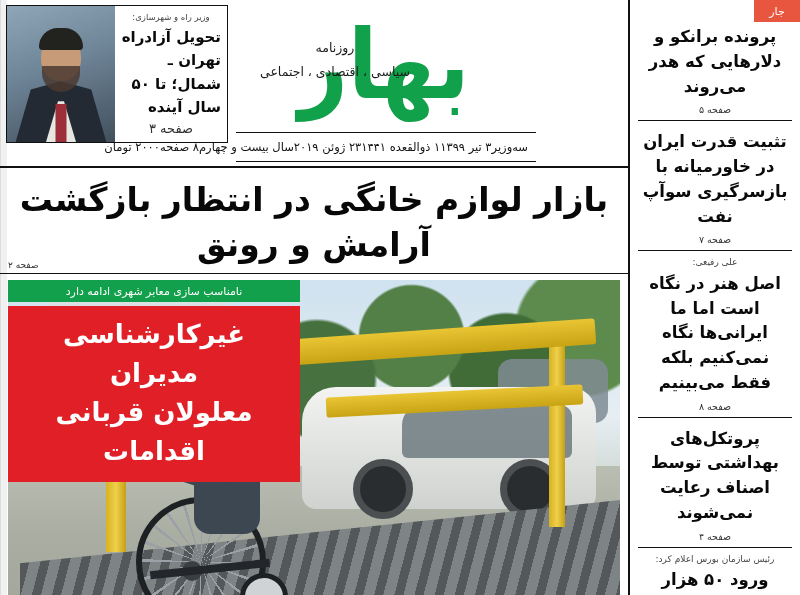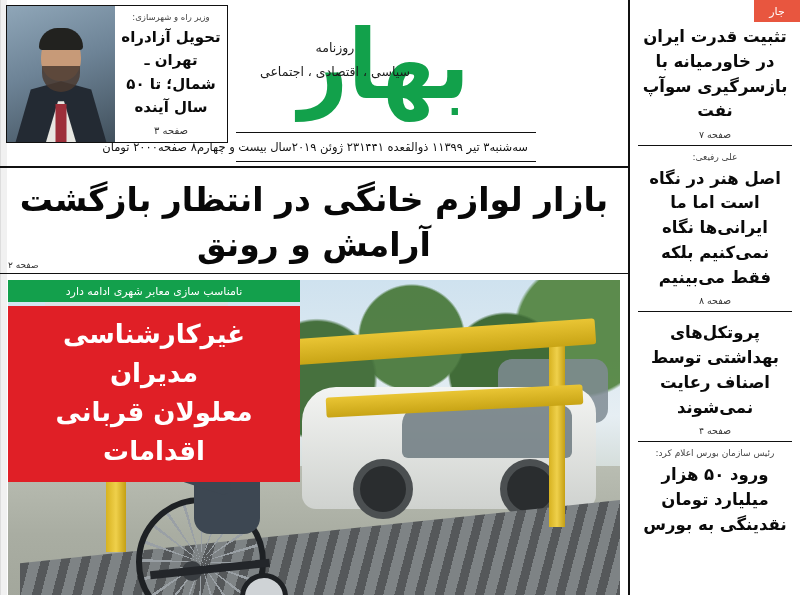--- a/index.html
+++ b/index.html
@@ -106,22 +106,22 @@
     box-sizing:border-box;
     display:flex;flex-direction:row;
     overflow:hidden;
     background:#fff;
   }
   .top-box .tb-text{
     width:112px;padding:6px 6px 4px 6px;box-sizing:border-box;
     display:flex;flex-direction:column;
   }
   .tb-kicker{font-size:8.5px;color:#444;text-align:center;margin-bottom:4px;}
-  .tb-head{font-size:15px;font-weight:bold;line-height:1.55;text-align:center;color:#0a0a0a;}
-  .tb-page{font-size:10px;color:#333;text-align:center;margin-top:auto;padding-bottom:2px;}
+  .tb-head{font-size:15px;font-weight:bold;line-height:1.55;color:#0a0a0a;}
+  .tb-page{font-size:13px;color:#333;text-align:center;margin-top:auto;padding-bottom:2px;}
   .tb-photo{
     flex:1;position:relative;overflow:hidden;
     background:linear-gradient(160deg,#8fa6b8 0%,#6d8396 45%,#41505c 100%);
   }
   .tb-photo .suit{
     position:absolute;left:0;right:0;bottom:0;height:46%;
     background:#232a33;
     clip-path:polygon(8% 100%,22% 16%,50% 3%,78% 16%,92% 100%);
   }
   .tb-photo .face{
@@ -255,20 +255,25 @@
 <body>
 
 <div class="page">
 
   <div class="page-edge"></div>
 
   <div class="corner-tab">جار</div>
 
   <div class="left-col">
 
+    <div class="teaser">
+      <div class="kicker"></div>
+      <div class="head">پرونده برانکو و دلارهایی که هدر می‌روند</div>
+      <div class="page-ref">صفحه ۵</div>
+    </div>
 
     <div class="teaser">
       <div class="kicker"></div>
       <div class="head">تثبیت قدرت ایران در خاورمیانه با بازسرگیری سوآپ نفت</div>
       <div class="page-ref">صفحه ۷</div>
     </div>
 
     <div class="teaser">
       <div class="kicker">علی رفیعی:</div>
       <div class="head">اصل هنر در نگاه است اما ما ایرانی‌ها نگاه نمی‌کنیم بلکه فقط می‌بینیم</div>
@@ -313,21 +318,21 @@
           <div class="suit"></div>
           <div class="shirt"></div>
           <div class="tie"></div>
           <div class="face"></div>
           <div class="beard"></div>
           <div class="hair"></div>
         </div>
       </div>
 
       <div class="date-strip">
-        <span>سه‌شنبه</span>
+        <span>سه‌وزیر</span>
         <span>۳ تیر ۱۳۹۹</span>
         <span>۱ ذوالقعده ۱۴۴۱</span>
         <span>۲۳ ژوئن ۲۰۱۹</span>
         <span>سال بیست و چهارم</span>
         <span>۸ صفحه</span>
         <span>۲۰۰۰ تومان</span>
       </div>
     </div>
 
     <div class="main-headline">

